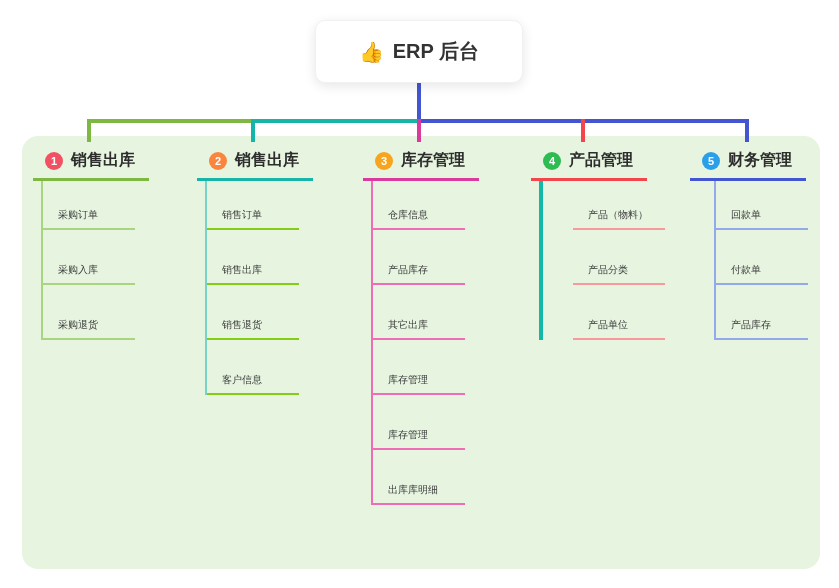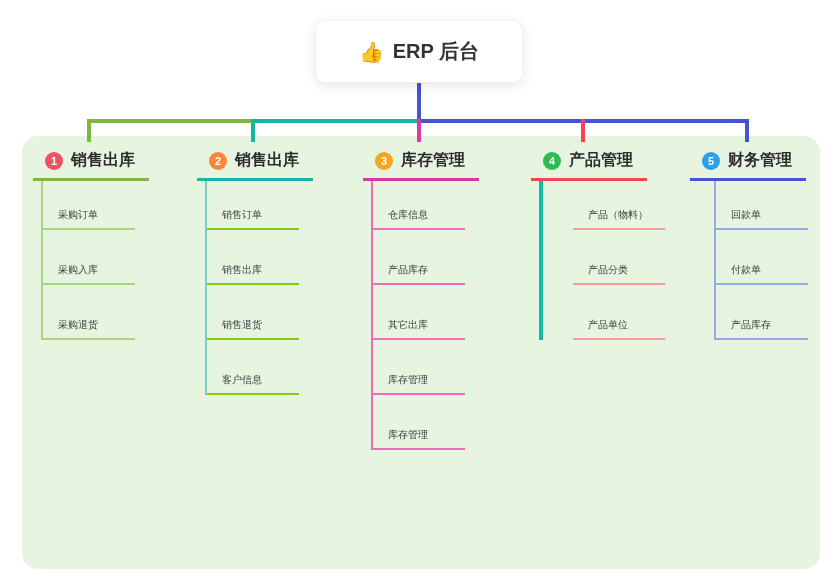--- a/index.html
+++ b/index.html
@@ -135,20 +135,21 @@
     <div class="branch-header">
       <span class="badge">3</span>
       <span class="branch-label">库存管理</span>
     </div>
     <div class="children">
       <div class="child">仓库信息</div>
       <div class="child">产品库存</div>
       <div class="child">其它出库</div>
       <div class="child">库存管理</div>
       <div class="child">库存管理</div>
+      <div class="child">出库库明细</div>
     </div>
   </div>
 
   <div class="branch b4">
     <div class="branch-header">
       <span class="badge">4</span>
       <span class="branch-label">产品管理</span>
     </div>
     <div class="children">
       <div class="child">产品（物料）</div>

